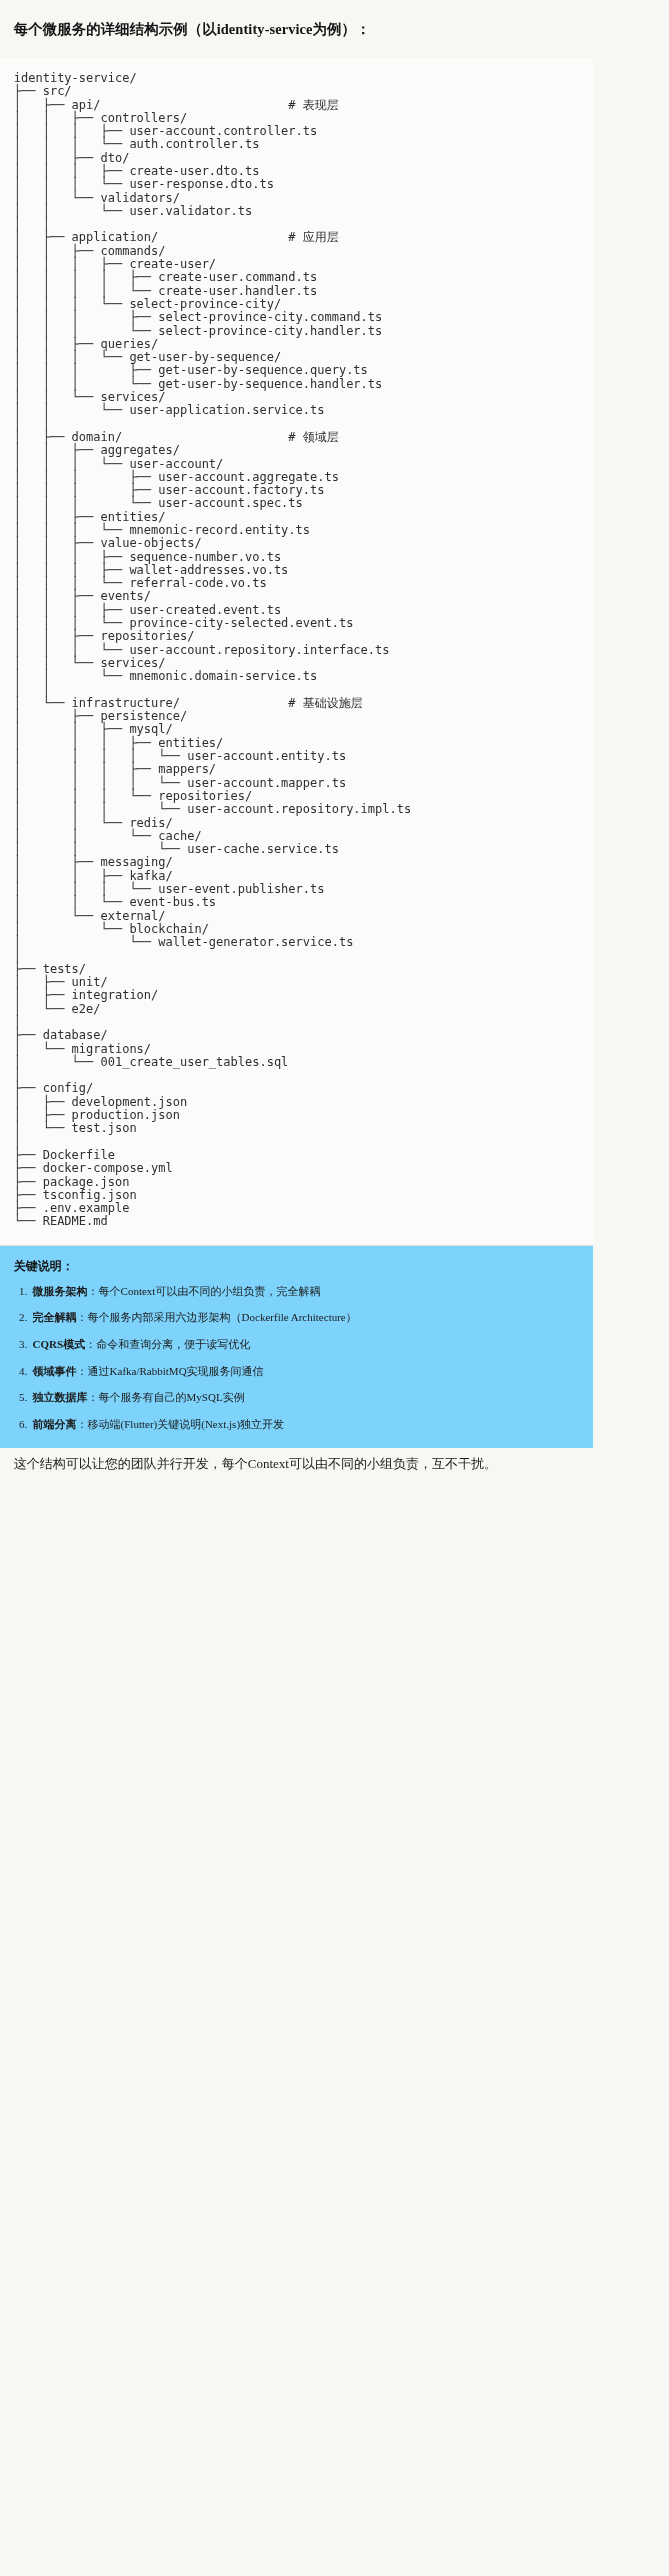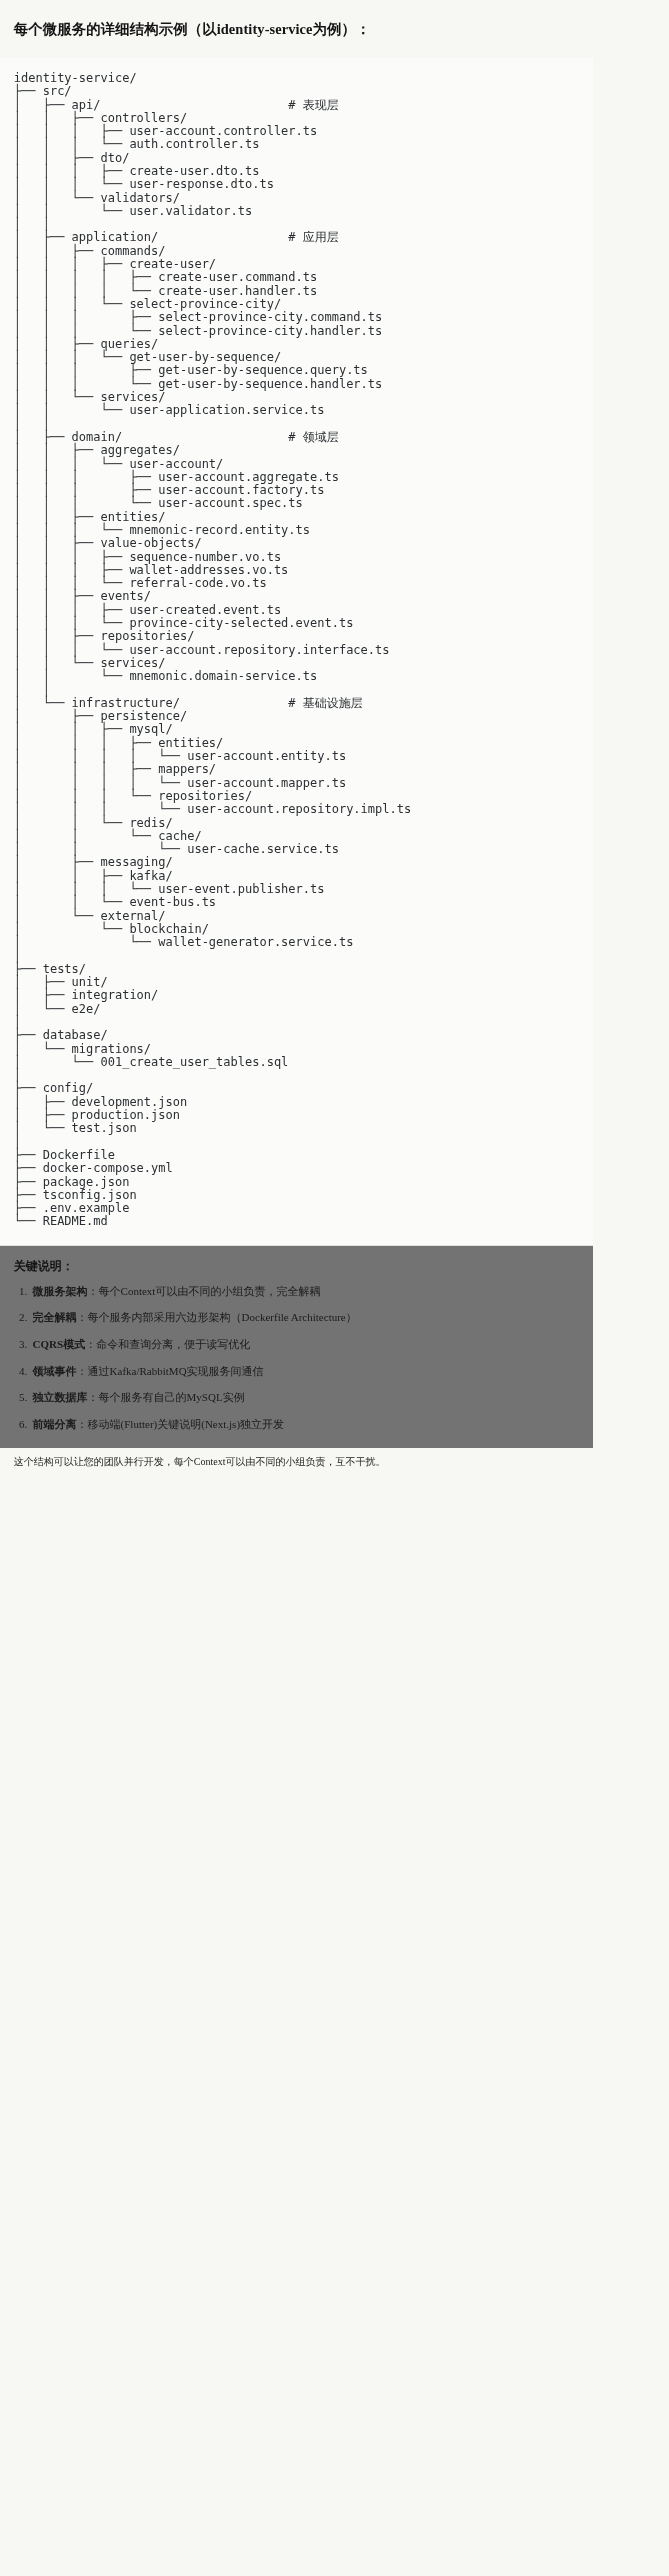--- a/index.html
+++ b/index.html
@@ -47,21 +47,21 @@
     font-size: 12px;
     line-height: 13.3px;
     color: #2b2f33;
     white-space: pre;
     letter-spacing: 0px;
     tab-size: 4;
   }
 
   
   .notes {
-    background: #737373;
+    background: #7dd3fc;
     padding: 12.5px 13.8px 11.3px 13.8px;
   }
   .notes-title {
     font-family: "Liberation Serif", serif;
     font-weight: bold;
     font-size: 12px;
     color: #141414;
     margin: 0 0 8.8px 0;
   }
   ol.notes-list {
@@ -79,21 +79,21 @@
   }
   ol.notes-list > li:last-child { margin-bottom: 3.8px; }
   .note-term {
     font-weight: bold;
   }
   .note-sep { font-weight: normal; }
   .note-desc { font-weight: normal; }
 
   .closing {
     font-family: "Liberation Serif", serif;
-    font-size: 10px;
+    font-size: 13px;
     color: #1b1b1b;
     line-height: 1.5;
     padding: 6.3px 13.8px 13.8px 13.8px;
     background: #f7f7f4;
   }
 </style>
 </head>
 <body>
 
 <div class="page">

